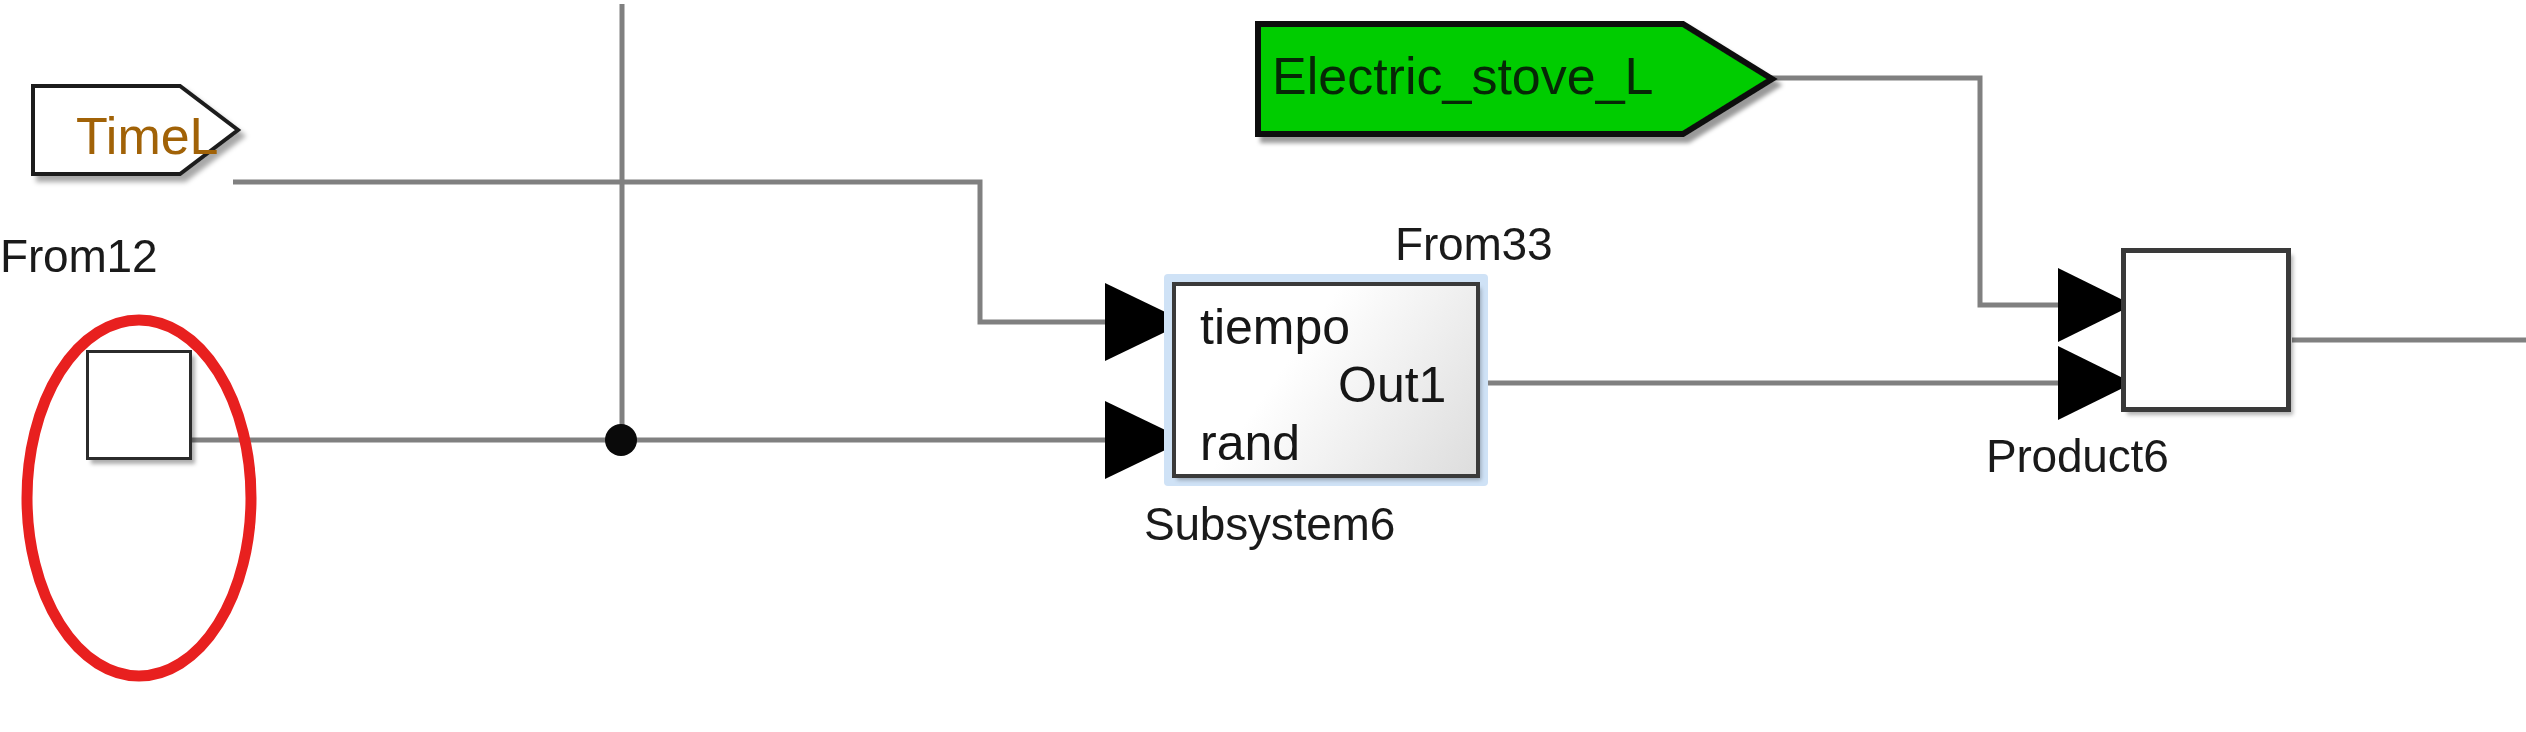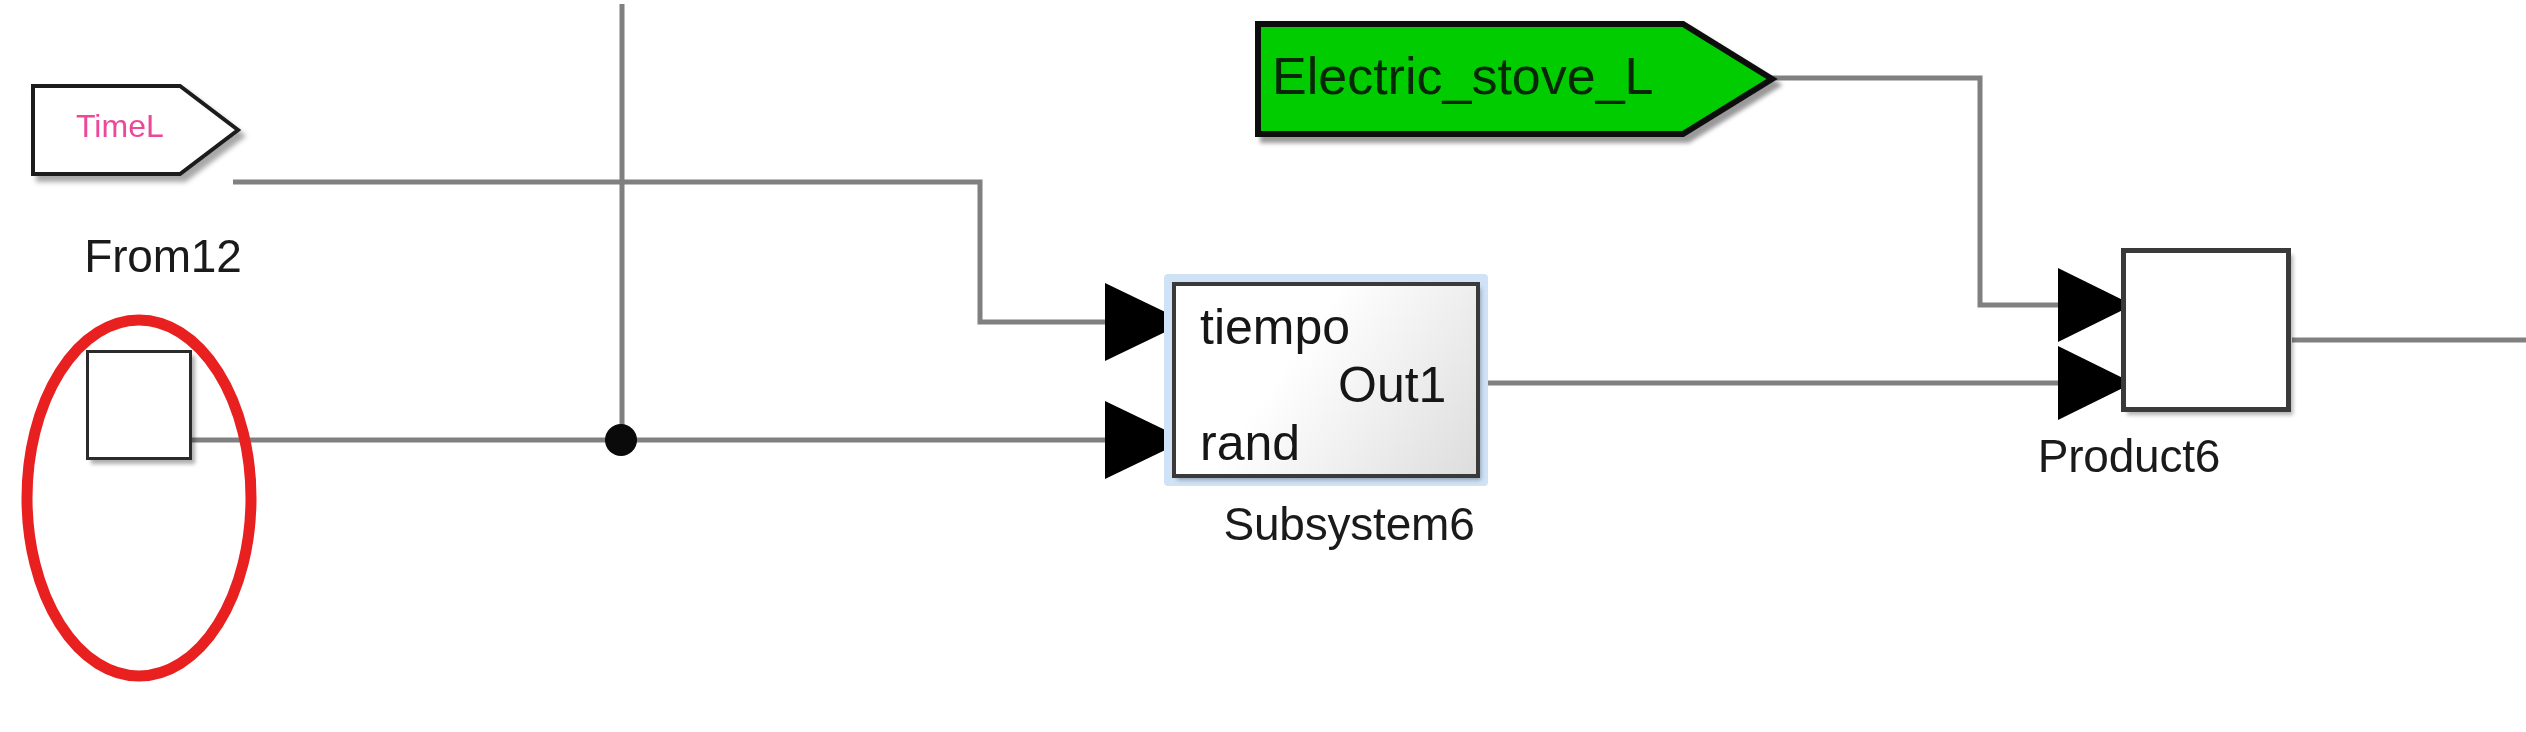--- a/index.html
+++ b/index.html
@@ -14,34 +14,32 @@
     height:732px;
     background:#ffffff;
     overflow:hidden;
   }
   .layer{position:absolute;left:0;top:0;width:2526px;height:732px;}
   svg.layer{pointer-events:none;}
 
   
   .blk-label{
     position:absolute;
-    text-align:center;
     color:#1a1a1a;
     font-size:46px;
     line-height:1.06;
     white-space:pre;
     letter-spacing:-0.2px;
-    margin-left:29px;
   }
 
   
   .from-text{
     position:absolute;
-    color:#ec4899;
-    font-size:32px;
+    color:#a16207;
+    font-size:52px;
     line-height:1;
     white-space:pre;
   }
   .from-text.green{color:#062806;font-size:52px;}
 
   
   .port-label{
     position:absolute;
     color:#161616;
     font-size:50px;
@@ -151,23 +149,24 @@
   <div class="subsys-box" style="left:1172px;top:282px;width:308px;height:196px;"></div>
 
   <div class="product-box" style="left:2121px;top:248px;width:170px;height:164px;"></div>
 
   <div class="from-text" style="left:76px;top:110px;">TimeL</div>
 
   <div class="blk-label" style="left:0px;top:232px;width:268px;">From12</div>
 
   <div class="from-text green" style="left:1272px;top:50px;">Electric_stove_L</div>
 
+  <div class="blk-label" style="left:1395px;top:220px;width:280px;">From33</div>
 
 
   <div class="port-label" style="left:1200px;top:302px;">tiempo</div>
   <div class="port-label" style="left:1200px;top:418px;">rand</div>
   <div class="port-label" style="left:1338px;top:360px;">Out1</div>
 
   <div class="blk-label" style="left:1144px;top:500px;width:352px;">Subsystem6</div>
 
-  <div class="blk-label" style="left:1944px;top:432px;width:312px;">Product6</div>
+  <div class="blk-label" style="left:1986px;top:432px;width:312px;">Product6</div>
 
 </div>
 
 </body></html>

